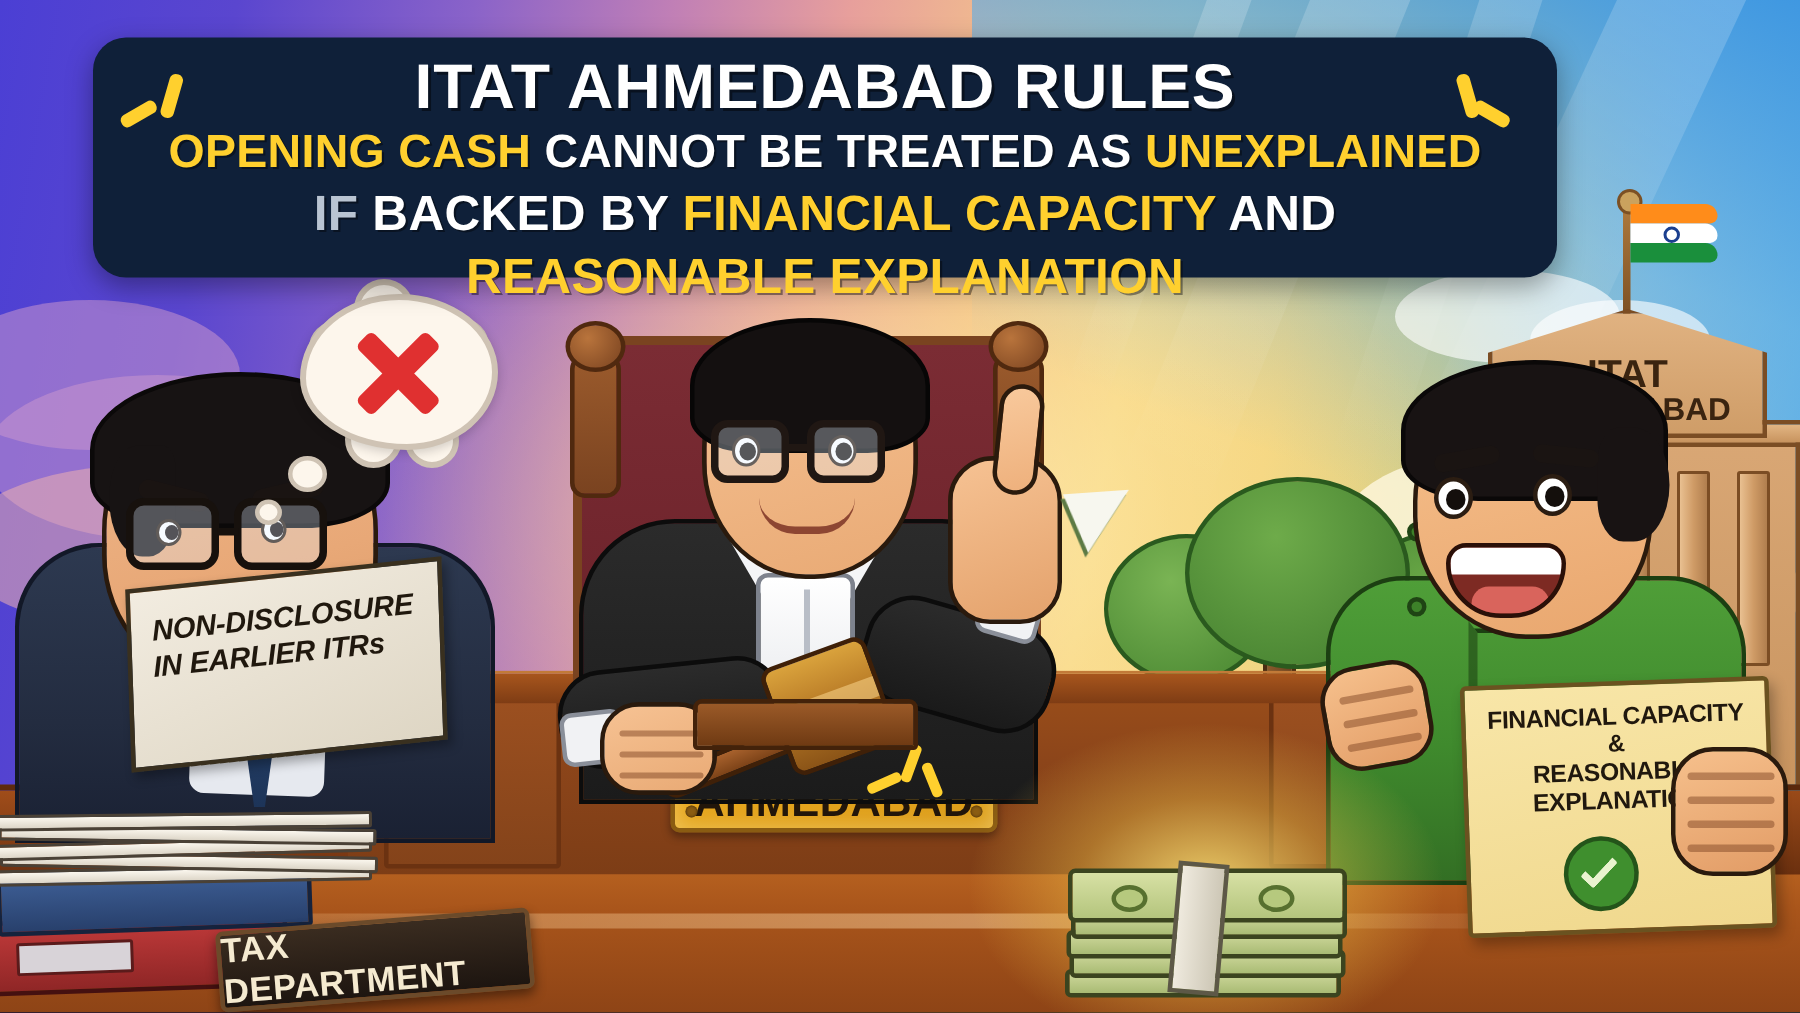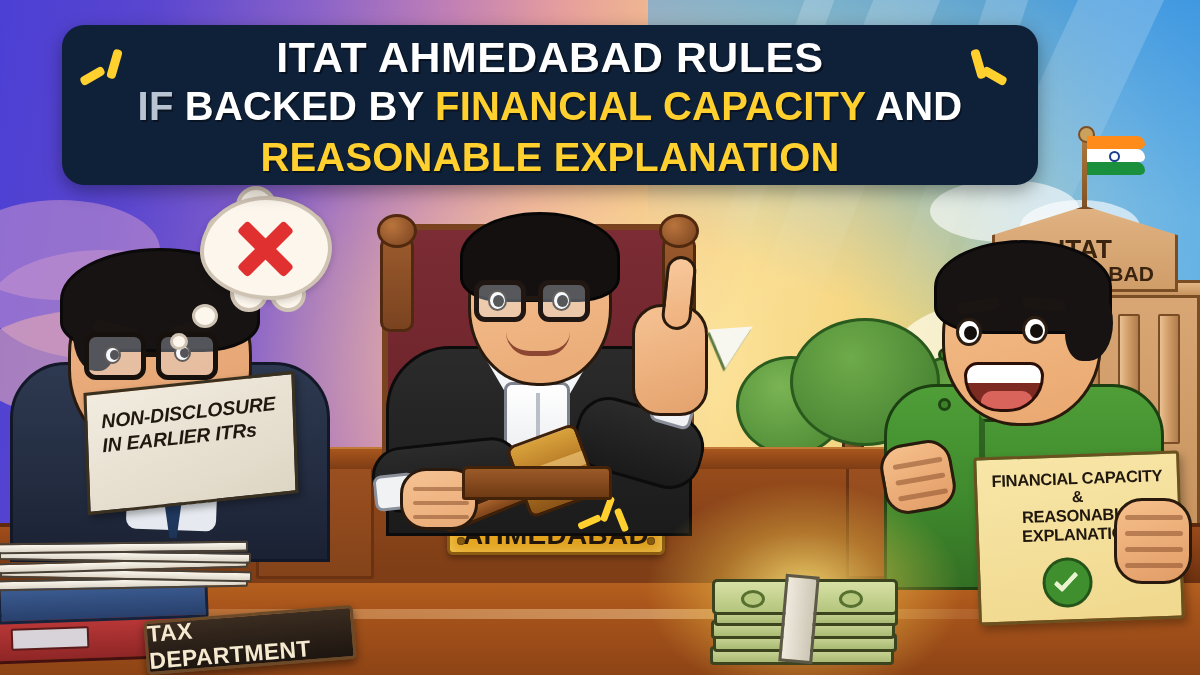--- a/index.html
+++ b/index.html
@@ -60,21 +60,21 @@
     font-size:42px; font-weight:bold; color:#ffffff;
     letter-spacing:.5px; line-height:1.12;
     text-shadow:2px 2px 0 rgba(0,0,0,.45);
     transform:scaleX(1.02);
   }
   .banner .l2, .banner .l3 {
     font-size:31px; font-weight:bold; line-height:1.28;
     color:#ffffff; letter-spacing:.2px;
     text-shadow:1.5px 1.5px 0 rgba(0,0,0,.4);
   }
-  .banner .l3 { font-size:40px; }
+  .banner .l3 { font-size:33px; }
   .hl { color:#ffd02e; }
   .dim { color:#b9c4d2; }
 
   .spark { position:absolute; }
   .spark i {
     position:absolute; display:block;
     background:#ffd02e; border-radius:4px;
   }
   .sp-l { left:22px; top:22px; width:60px; height:50px; }
   .sp-r { right:22px; top:22px; width:60px; height:50px; }
@@ -830,20 +830,25 @@
   <div class="banner">
     <div class="spark sp-l">
         <i></i>
         <i></i>
       </div>
     <div class="spark sp-r">
         <i></i>
         <i></i>
       </div>
     <div class="l1 nosel">ITAT AHMEDABAD RULES</div>
+    <div class="l2 nosel">
+      <span class="hl">OPENING CASH</span>
+      <span>CANNOT BE TREATED AS</span>
+      <span class="hl">UNEXPLAINED</span>
+    </div>
     <div class="l3 nosel">
       <span class="dim">IF</span>
       <span>BACKED BY</span>
       <span class="hl">FINANCIAL CAPACITY</span>
       <span>AND</span>
       <span class="hl">REASONABLE EXPLANATION</span>
     </div>
   </div>
 
 </div>

